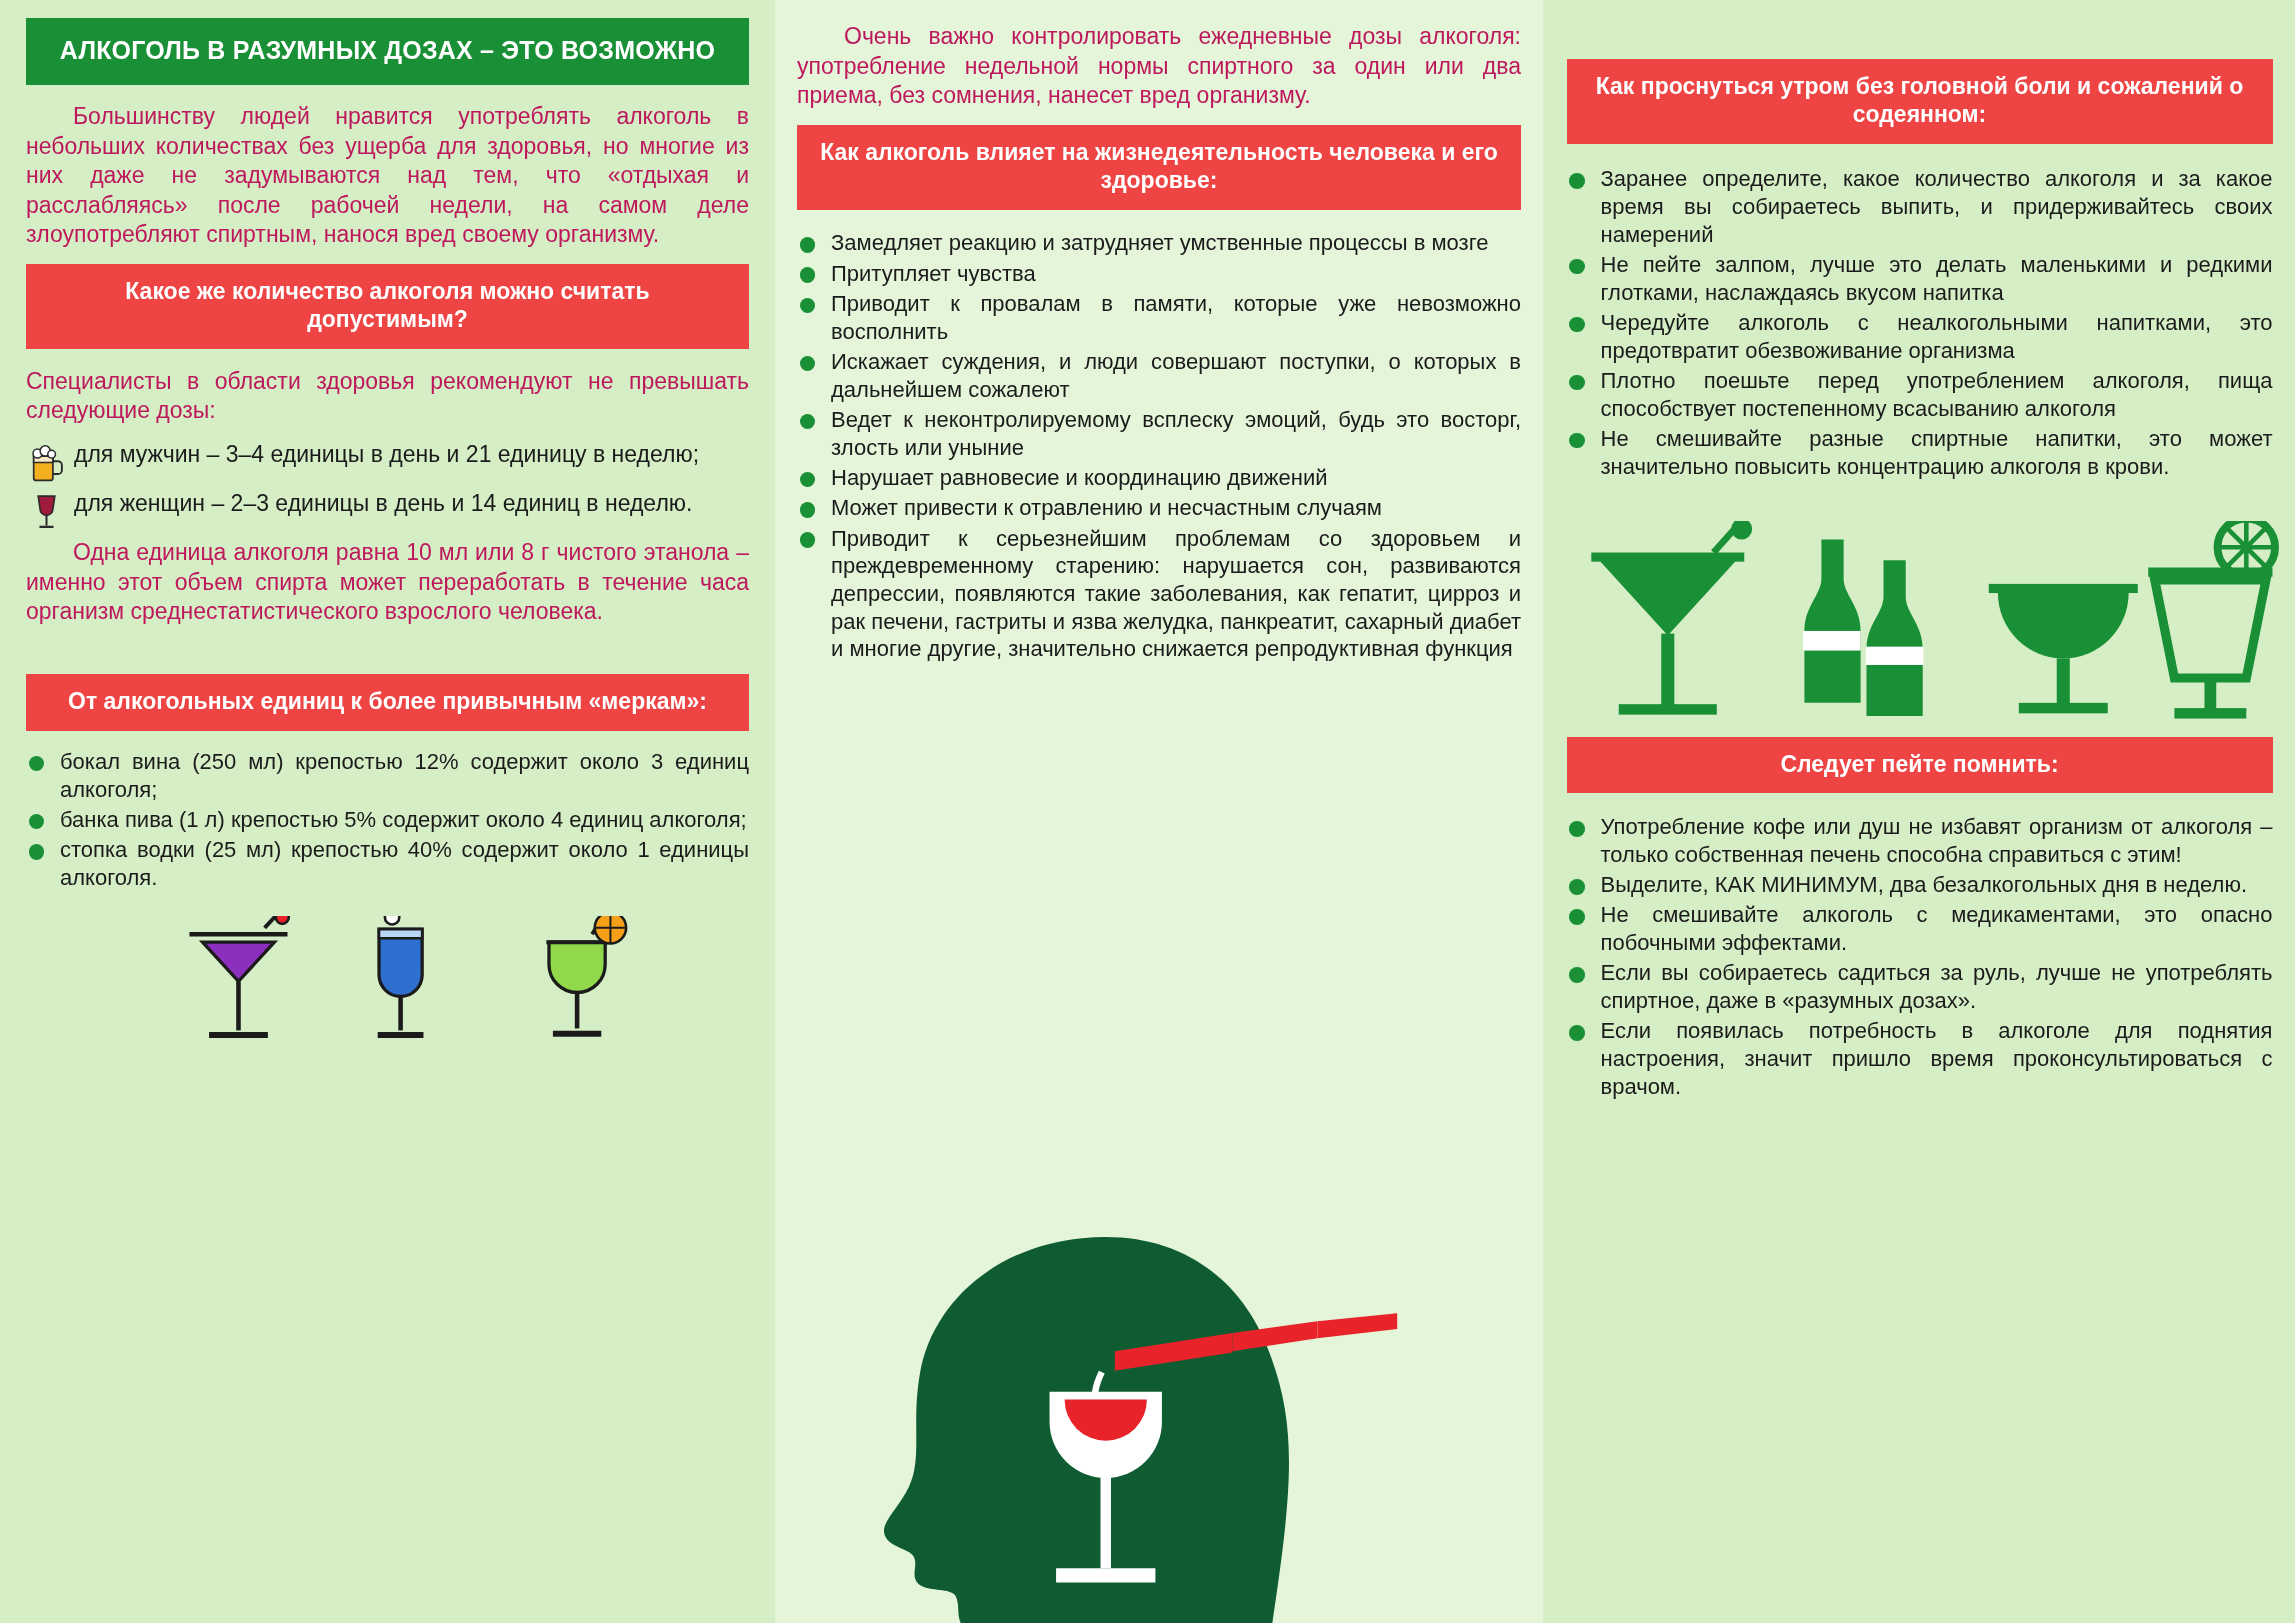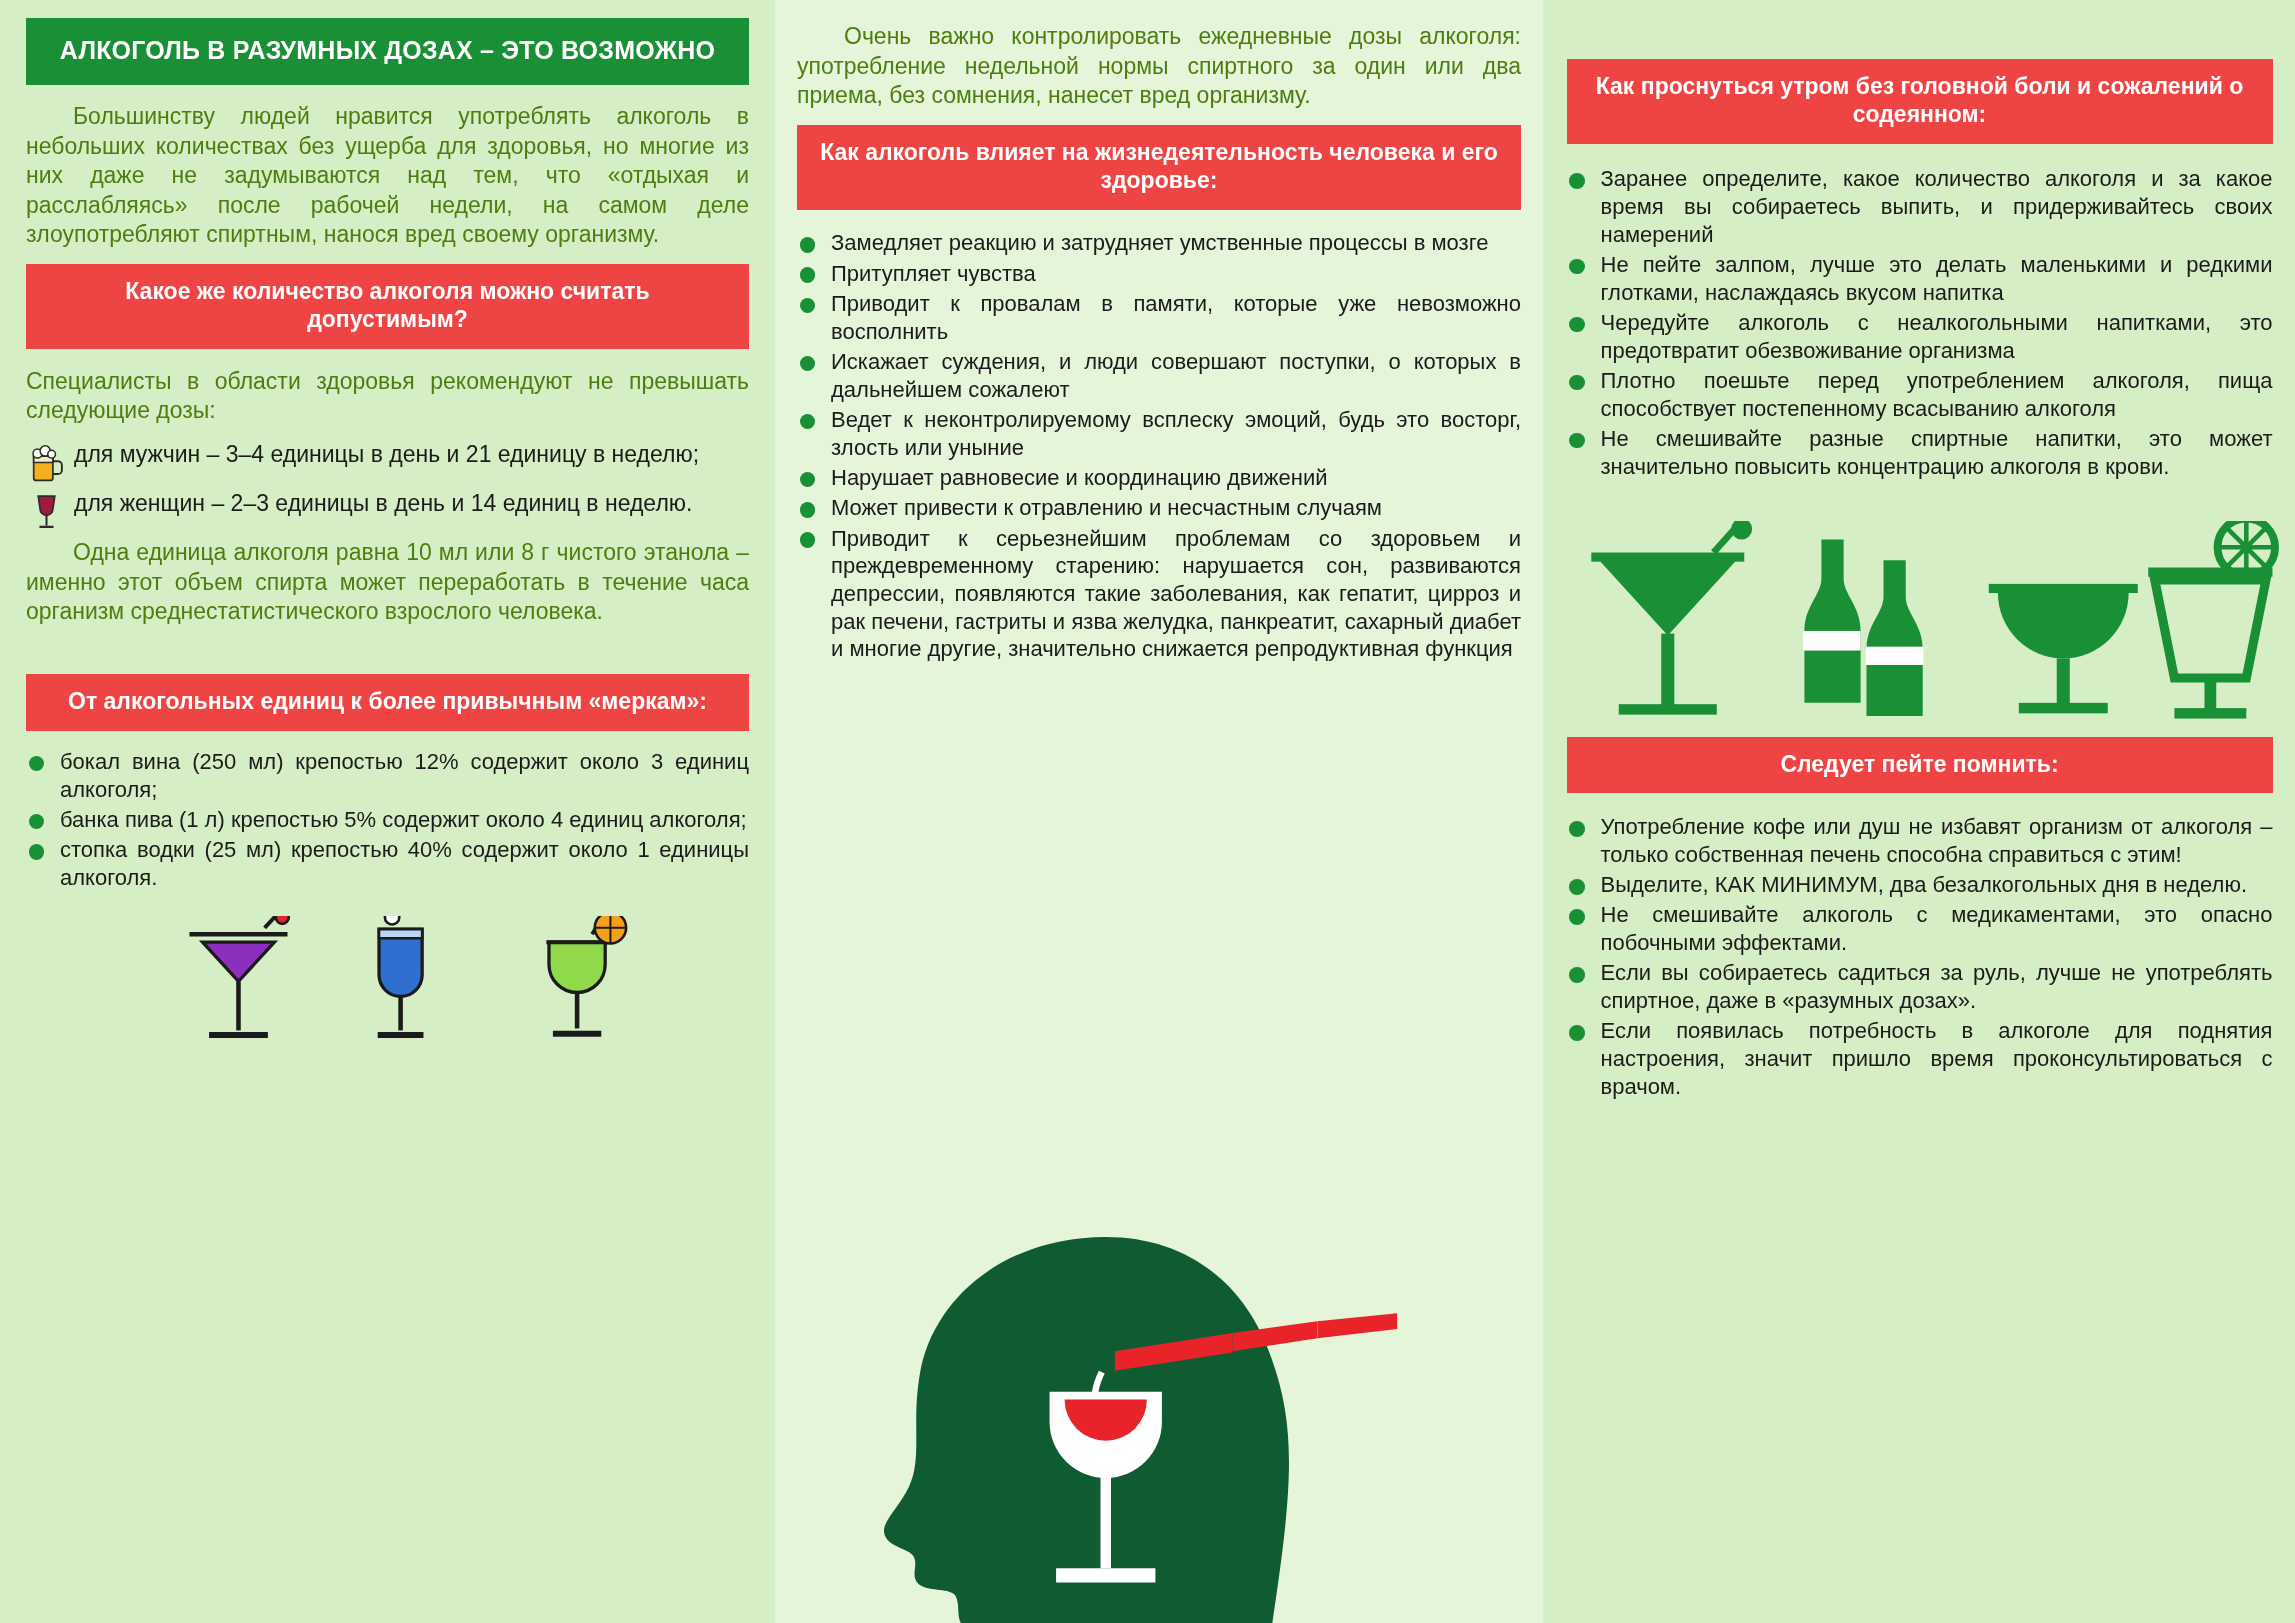--- a/index.html
+++ b/index.html
@@ -64,21 +64,21 @@
   .banner-mid {
     background: #ef4444;
     font-size: 23px;
     padding: 13px 18.3px 15.7px 18.3px;
   }
 
   
   p.body {
     font-size: 23px;
     line-height: 1.28;
-    color: #4d7c0f;
+    color: #be185d;
     text-align: justify;
     margin: 0 0 14.4px 0;
   }
   p.indent { text-indent: 47px; }
 
   
   ul.bullets {
     list-style: none;
     margin: 0;
     padding: 0;

